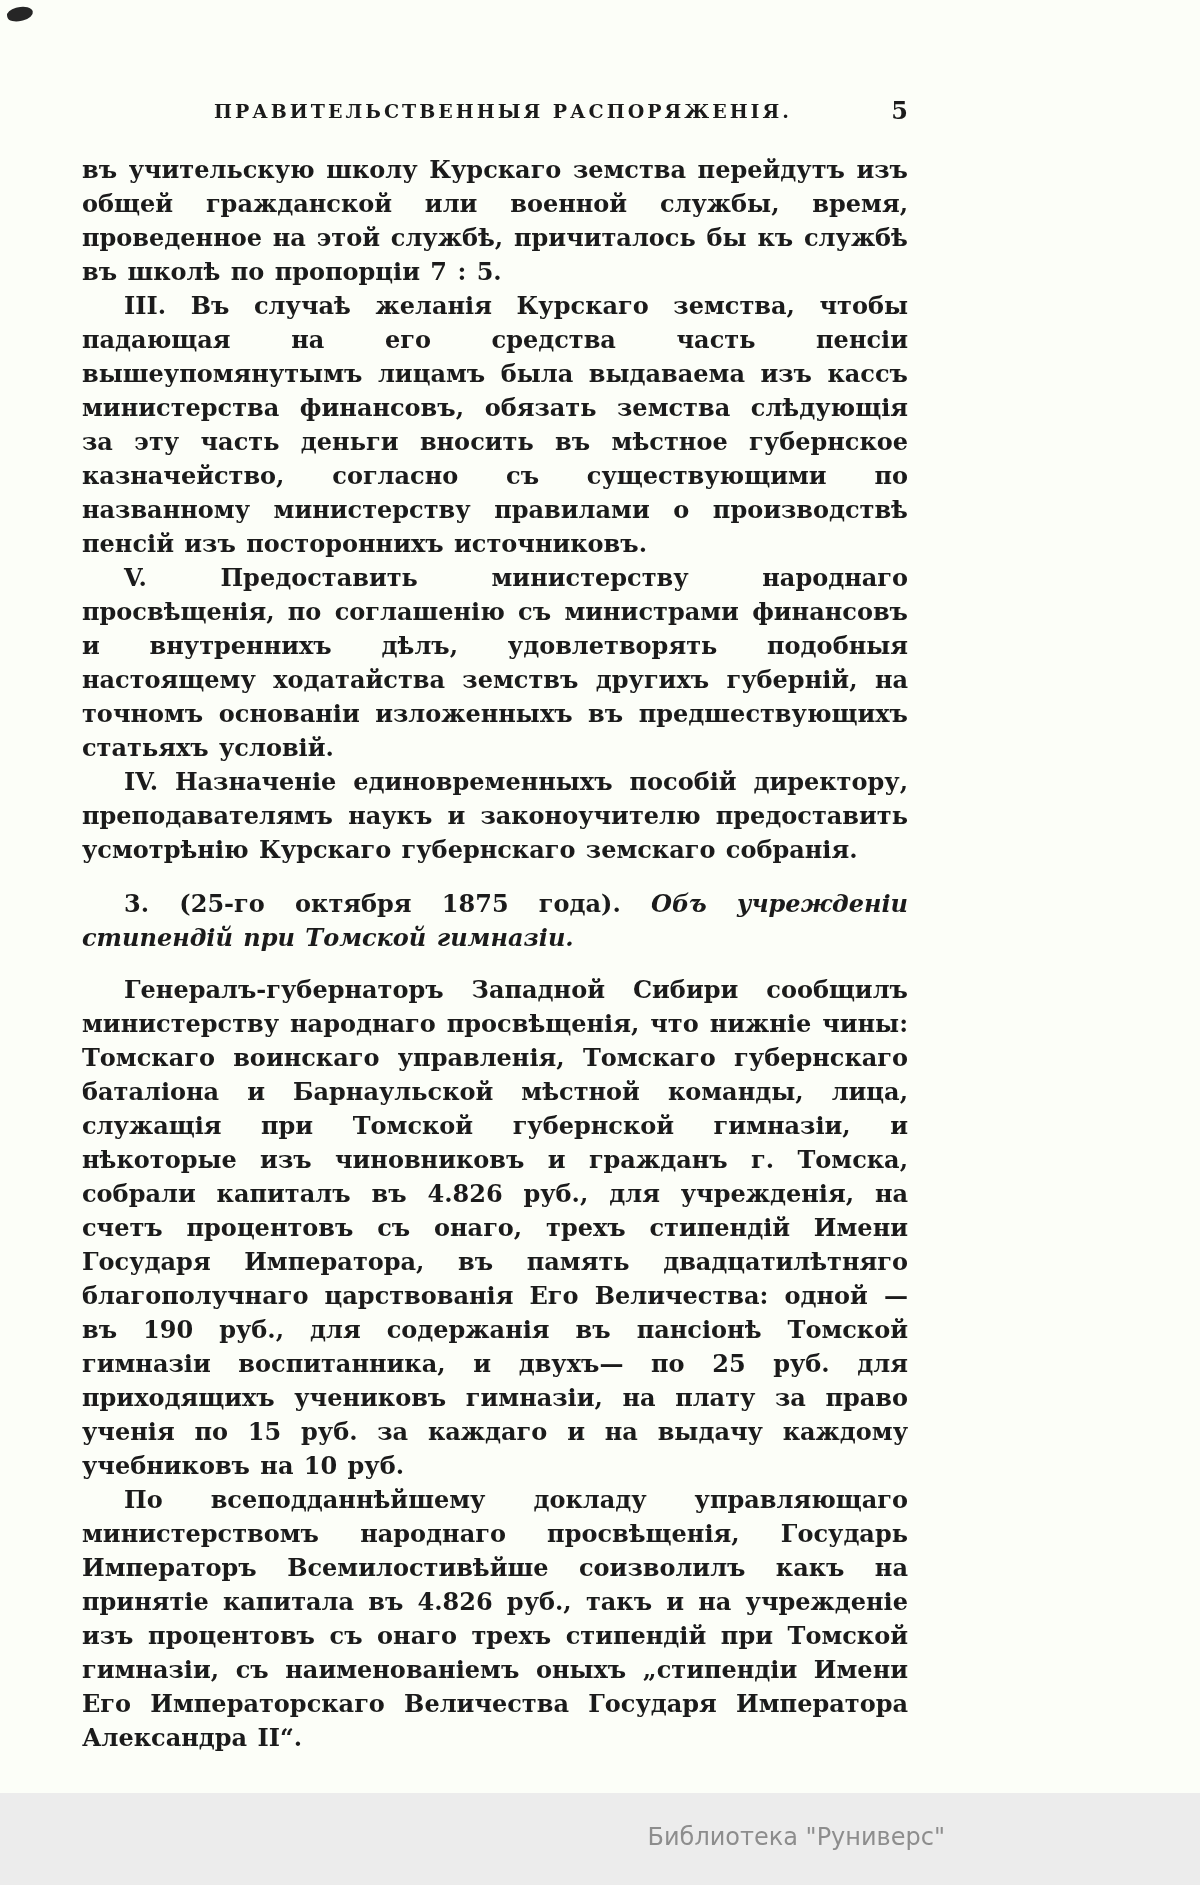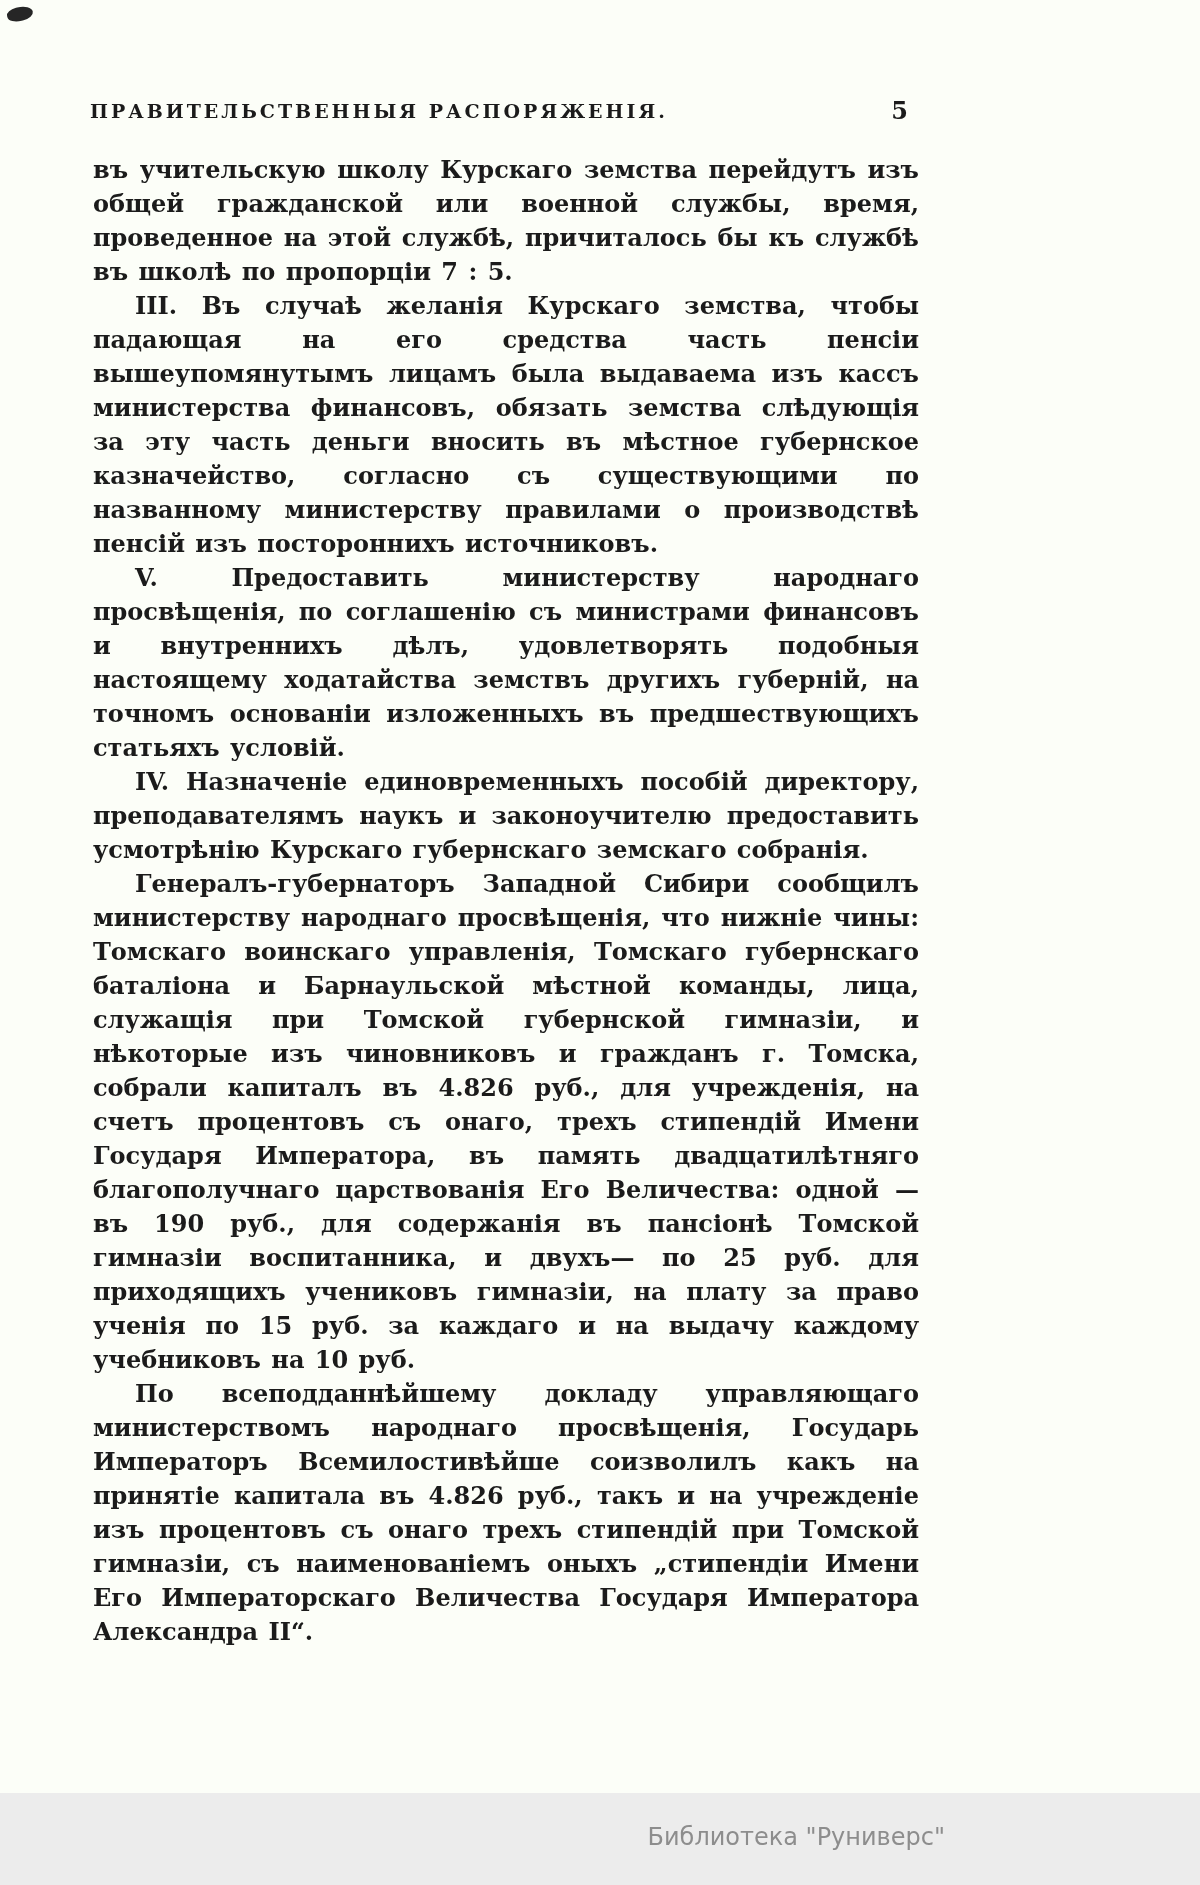--- a/index.html
+++ b/index.html
@@ -25,38 +25,38 @@
     transform: rotate(-14deg);
   }
 
   .page-header {
     position: absolute;
     top: 100px;
     left: 90px;
     width: 826px;
   }
   .header-title {
-    text-align: left;
+    text-align: center;
     font-weight: 700;
     font-size: 19px;
     letter-spacing: 3px;
     white-space: nowrap;
   }
   .page-number {
     position: absolute;
     right: 8px;
     top: -4px;
     font-size: 24px;
     font-weight: 700;
   }
 
   .text-block {
     position: absolute;
     top: 153px;
-    left: 93px;
+    left: 82px;
     width: 826px;
     font-size: 24px;
     line-height: 34px;
     font-weight: 700;
     text-align: justify;
     word-spacing: 2px;
   }
   .para {
     margin: 0;
     text-indent: 42px;
@@ -104,20 +104,24 @@
 
     <p class="para continuation">въ учительскую школу Курскаго земства перейдутъ изъ общей гражданской или военной службы, время, проведенное на этой службѣ, причиталось бы къ службѣ въ школѣ по пропорціи 7 : 5.</p>
 
     <p class="para">III. Въ случаѣ желанія Курскаго земства, чтобы падающая на его средства часть пенсіи вышеупомянутымъ лицамъ была выдаваема изъ кассъ министерства финансовъ, обязать земства слѣдующія за эту часть деньги вносить въ мѣстное губернское казначейство, согласно съ существующими по названному министерству правилами о производствѣ пенсій изъ постороннихъ источниковъ.</p>
 
     <p class="para">V. Предоставить министерству народнаго просвѣщенія, по соглашенію съ министрами финансовъ и внутреннихъ дѣлъ, удовлетворять подобныя настоящему ходатайства земствъ другихъ губерній, на точномъ основаніи изложенныхъ въ предшествующихъ статьяхъ условій.</p>
 
     <p class="para">IV. Назначеніе единовременныхъ пособій директору, преподавателямъ наукъ и законоучителю предоставить усмотрѣнію Курскаго губернскаго земскаго собранія.</p>
 
 
+    <p class="para section-heading">
+      <span class="section-label">3. (25-го октября 1875 года). </span>
+      <span class="section-title">Объ учрежденіи стипендій при Томской гимназіи.</span>
+    </p>
 
     <p class="para">Генералъ-губернаторъ Западной Сибири сообщилъ министерству народнаго просвѣщенія, что нижніе чины: Томскаго воинскаго управленія, Томскаго губернскаго баталіона и Барнаульской мѣстной команды, лица, служащія при Томской губернской гимназіи, и нѣкоторые изъ чиновниковъ и гражданъ г. Томска, собрали капиталъ въ 4.826 руб., для учрежденія, на счетъ процентовъ съ онаго, трехъ стипендій Имени Государя Императора, въ память двадцатилѣтняго благополучнаго царствованія Его Величества: одной — въ 190 руб., для содержанія въ пансіонѣ Томской гимназіи воспитанника, и двухъ— по 25 руб. для приходящихъ учениковъ гимназіи, на плату за право ученія по 15 руб. за каждаго и на выдачу каждому учебниковъ на 10 руб.</p>
 
     <p class="para">По всеподданнѣйшему докладу управляющаго министерствомъ народнаго просвѣщенія, Государь Императоръ Всемилостивѣйше соизволилъ какъ на принятіе капитала въ 4.826 руб., такъ и на учрежденіе изъ процентовъ съ онаго трехъ стипендій при Томской гимназіи, съ наименованіемъ оныхъ „стипендіи Имени Его Императорскаго Величества Государя Императора Александра II“.</p>
 
   </main>
 
   <footer class="footer-strip">
     <span class="watermark">Библиотека "Руниверс"</span>
   </footer>

